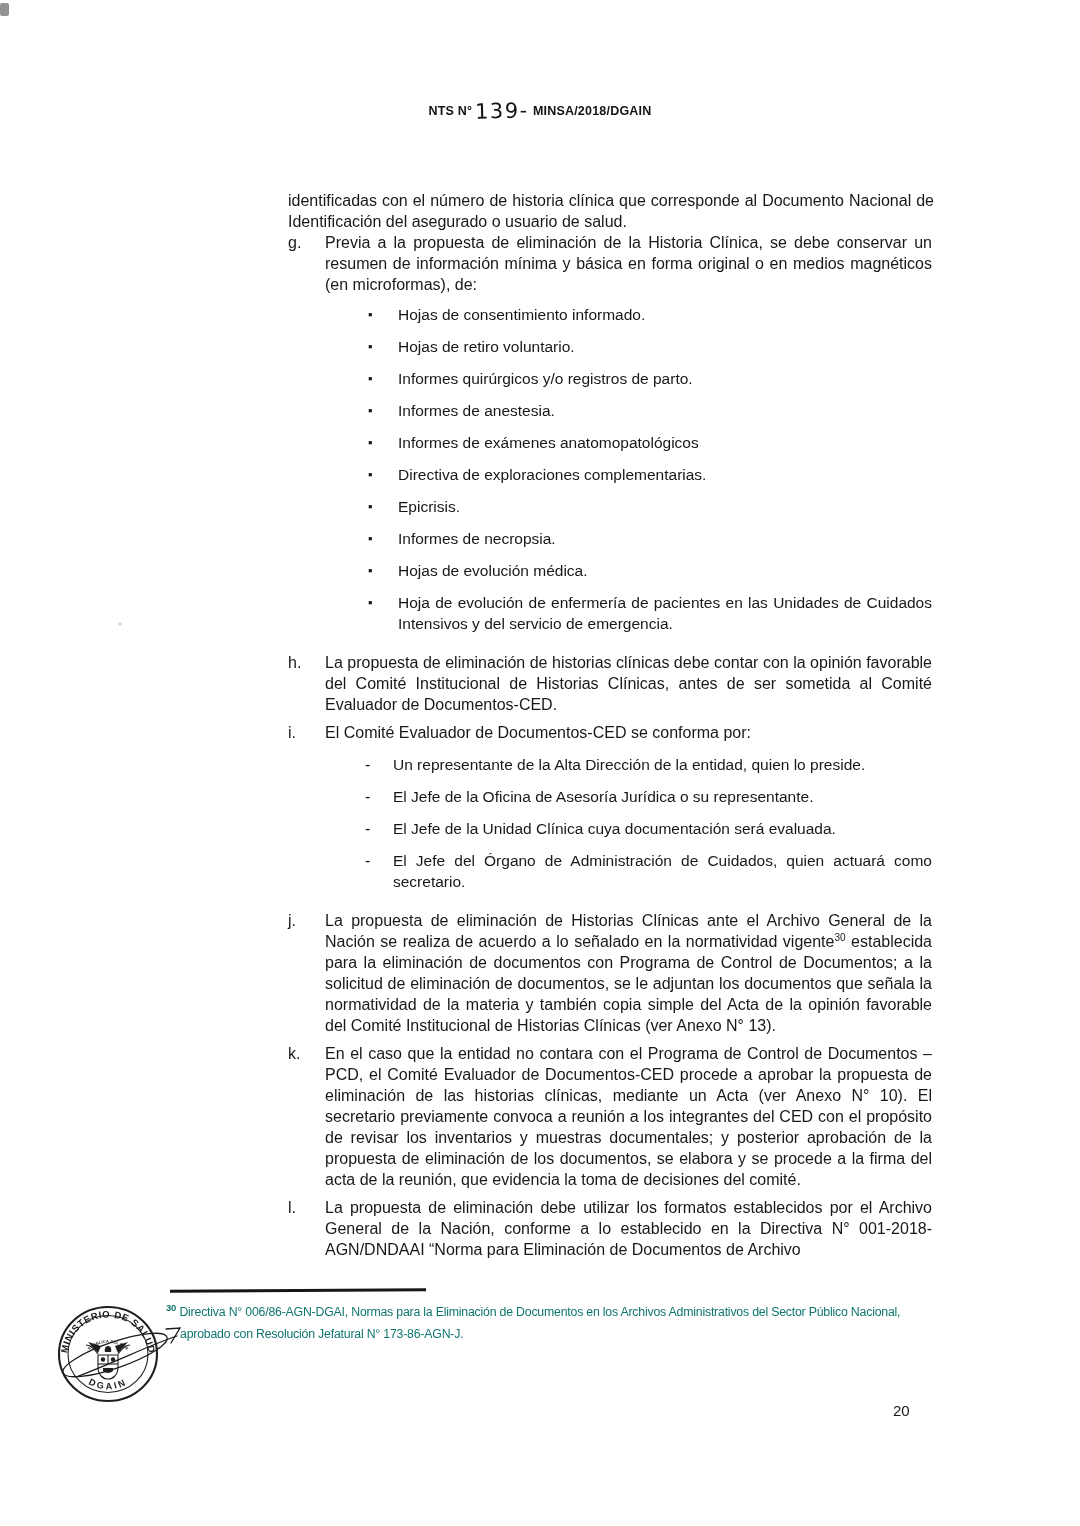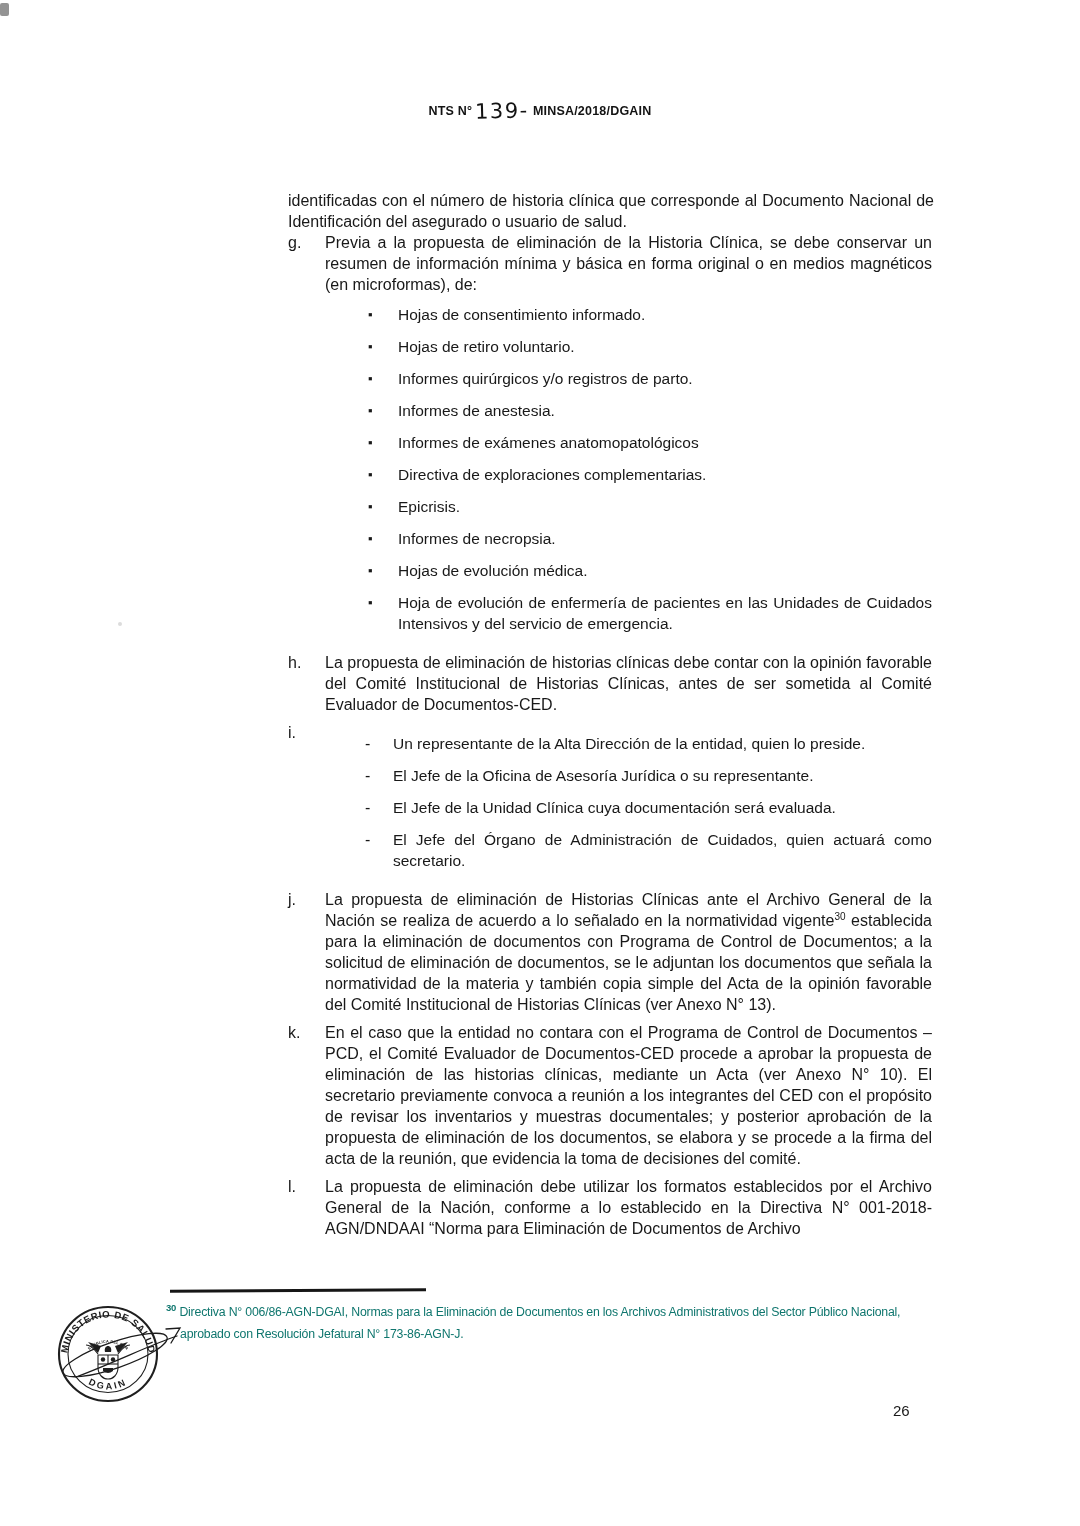--- a/index.html
+++ b/index.html
@@ -113,20 +113,21 @@
     <section class="item">
       <div class="item-label">h.</div>
       <div class="item-text">
         <p>La propuesta de eliminación de historias clínicas debe contar con la opinión favorable del Comité Institucional de Historias Clínicas, antes de ser sometida al Comité Evaluador de Documentos-CED.</p>
       </div>
     </section>
 
     <section class="item">
       <div class="item-label">i.</div>
       <div class="item-text">
+        <p>El Comité Evaluador de Documentos-CED se conforma por:</p>
         <ul class="dashes">
           <li class="d-item">
               <span class="d-marker">-</span>
               <span class="d-text">Un representante de la Alta Dirección de la entidad, quien lo preside.</span>
             </li>
           <li class="d-item">
               <span class="d-marker">-</span>
               <span class="d-text">El Jefe de la Oficina de Asesoría Jurídica o su representante.</span>
             </li>
           <li class="d-item">
@@ -202,15 +203,15 @@
       <path d="M 42 53 C 37 46, 34 44, 30 44"></path>
       <path d="M 62 53 C 67 46, 70 44, 74 44"></path>
     </g>
     <g stroke="#1c1c1c" fill="none" stroke-width="1.3" stroke-linecap="round">
       <ellipse cx="59" cy="54" rx="55" ry="13" transform="rotate(-19 59 54)"></ellipse>
       <path d="M 20 76 C 60 61, 96 43, 121 35"></path>
       <path d="M 110 28 L 124 27 L 115 42"></path>
     </g>
   </svg>
 
-  <div class="page-number">26</div>
+  <div class="page-number">20</div>
 
 </div>
 
 </body></html>

